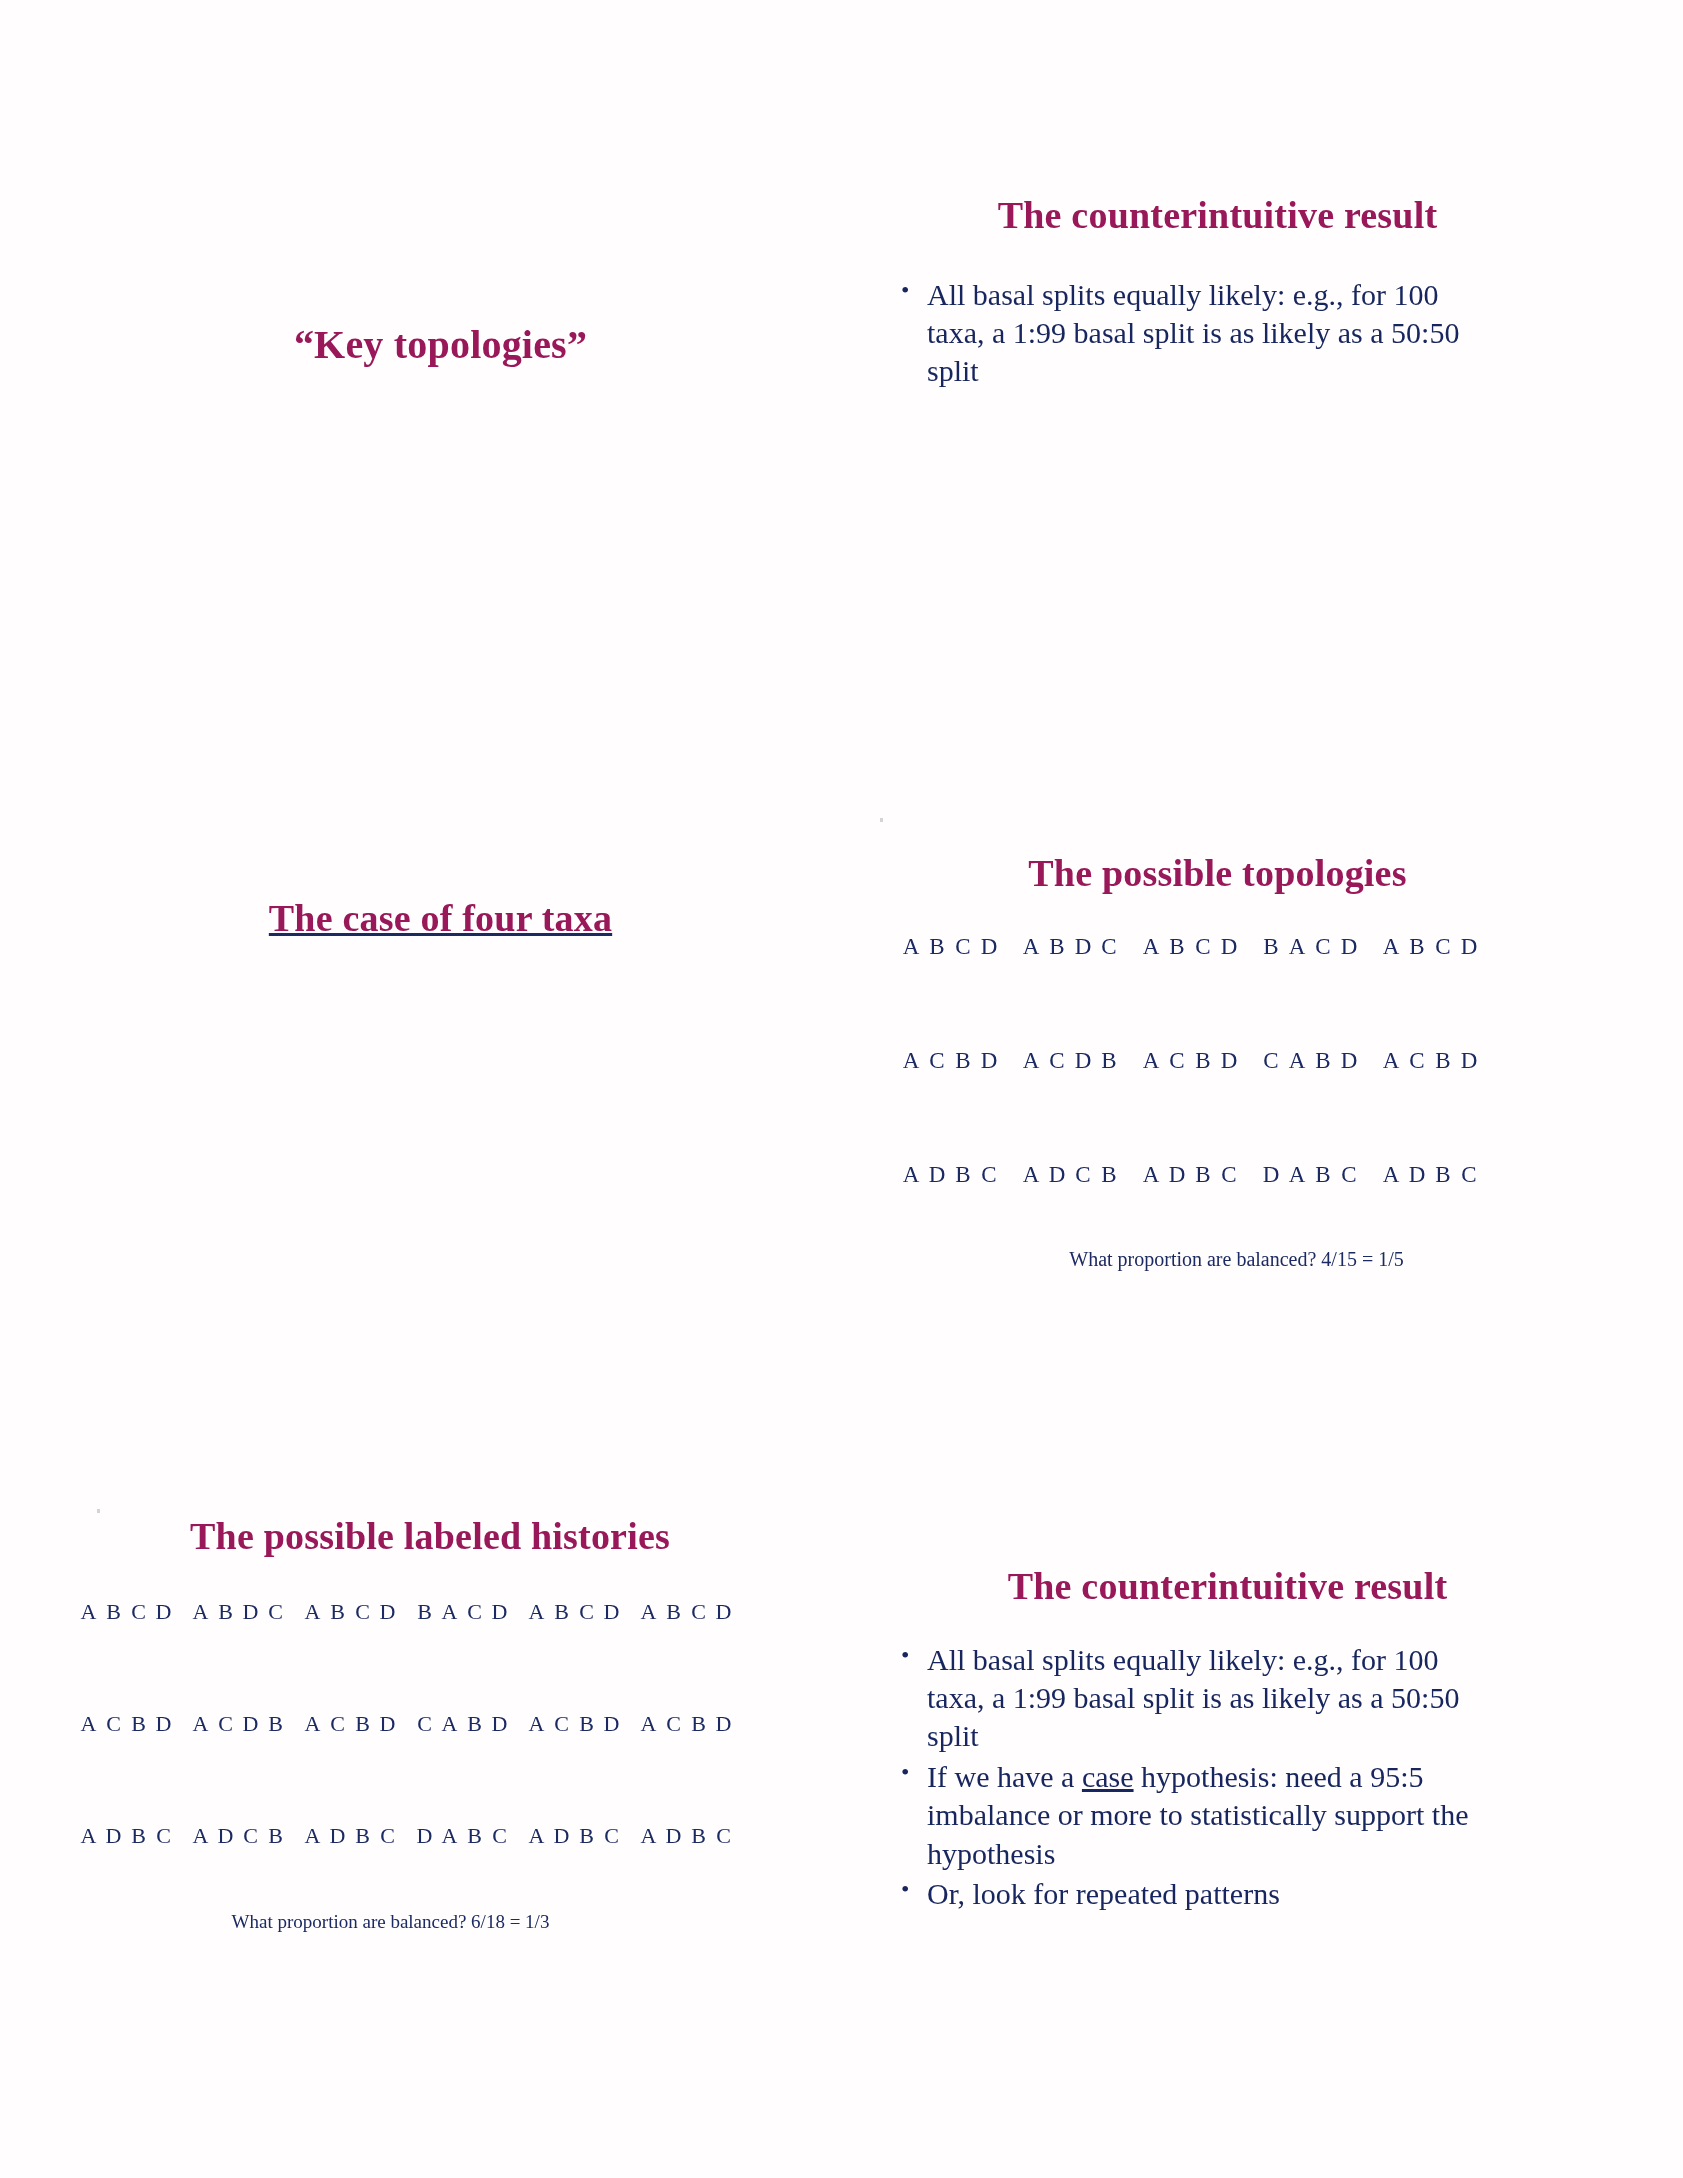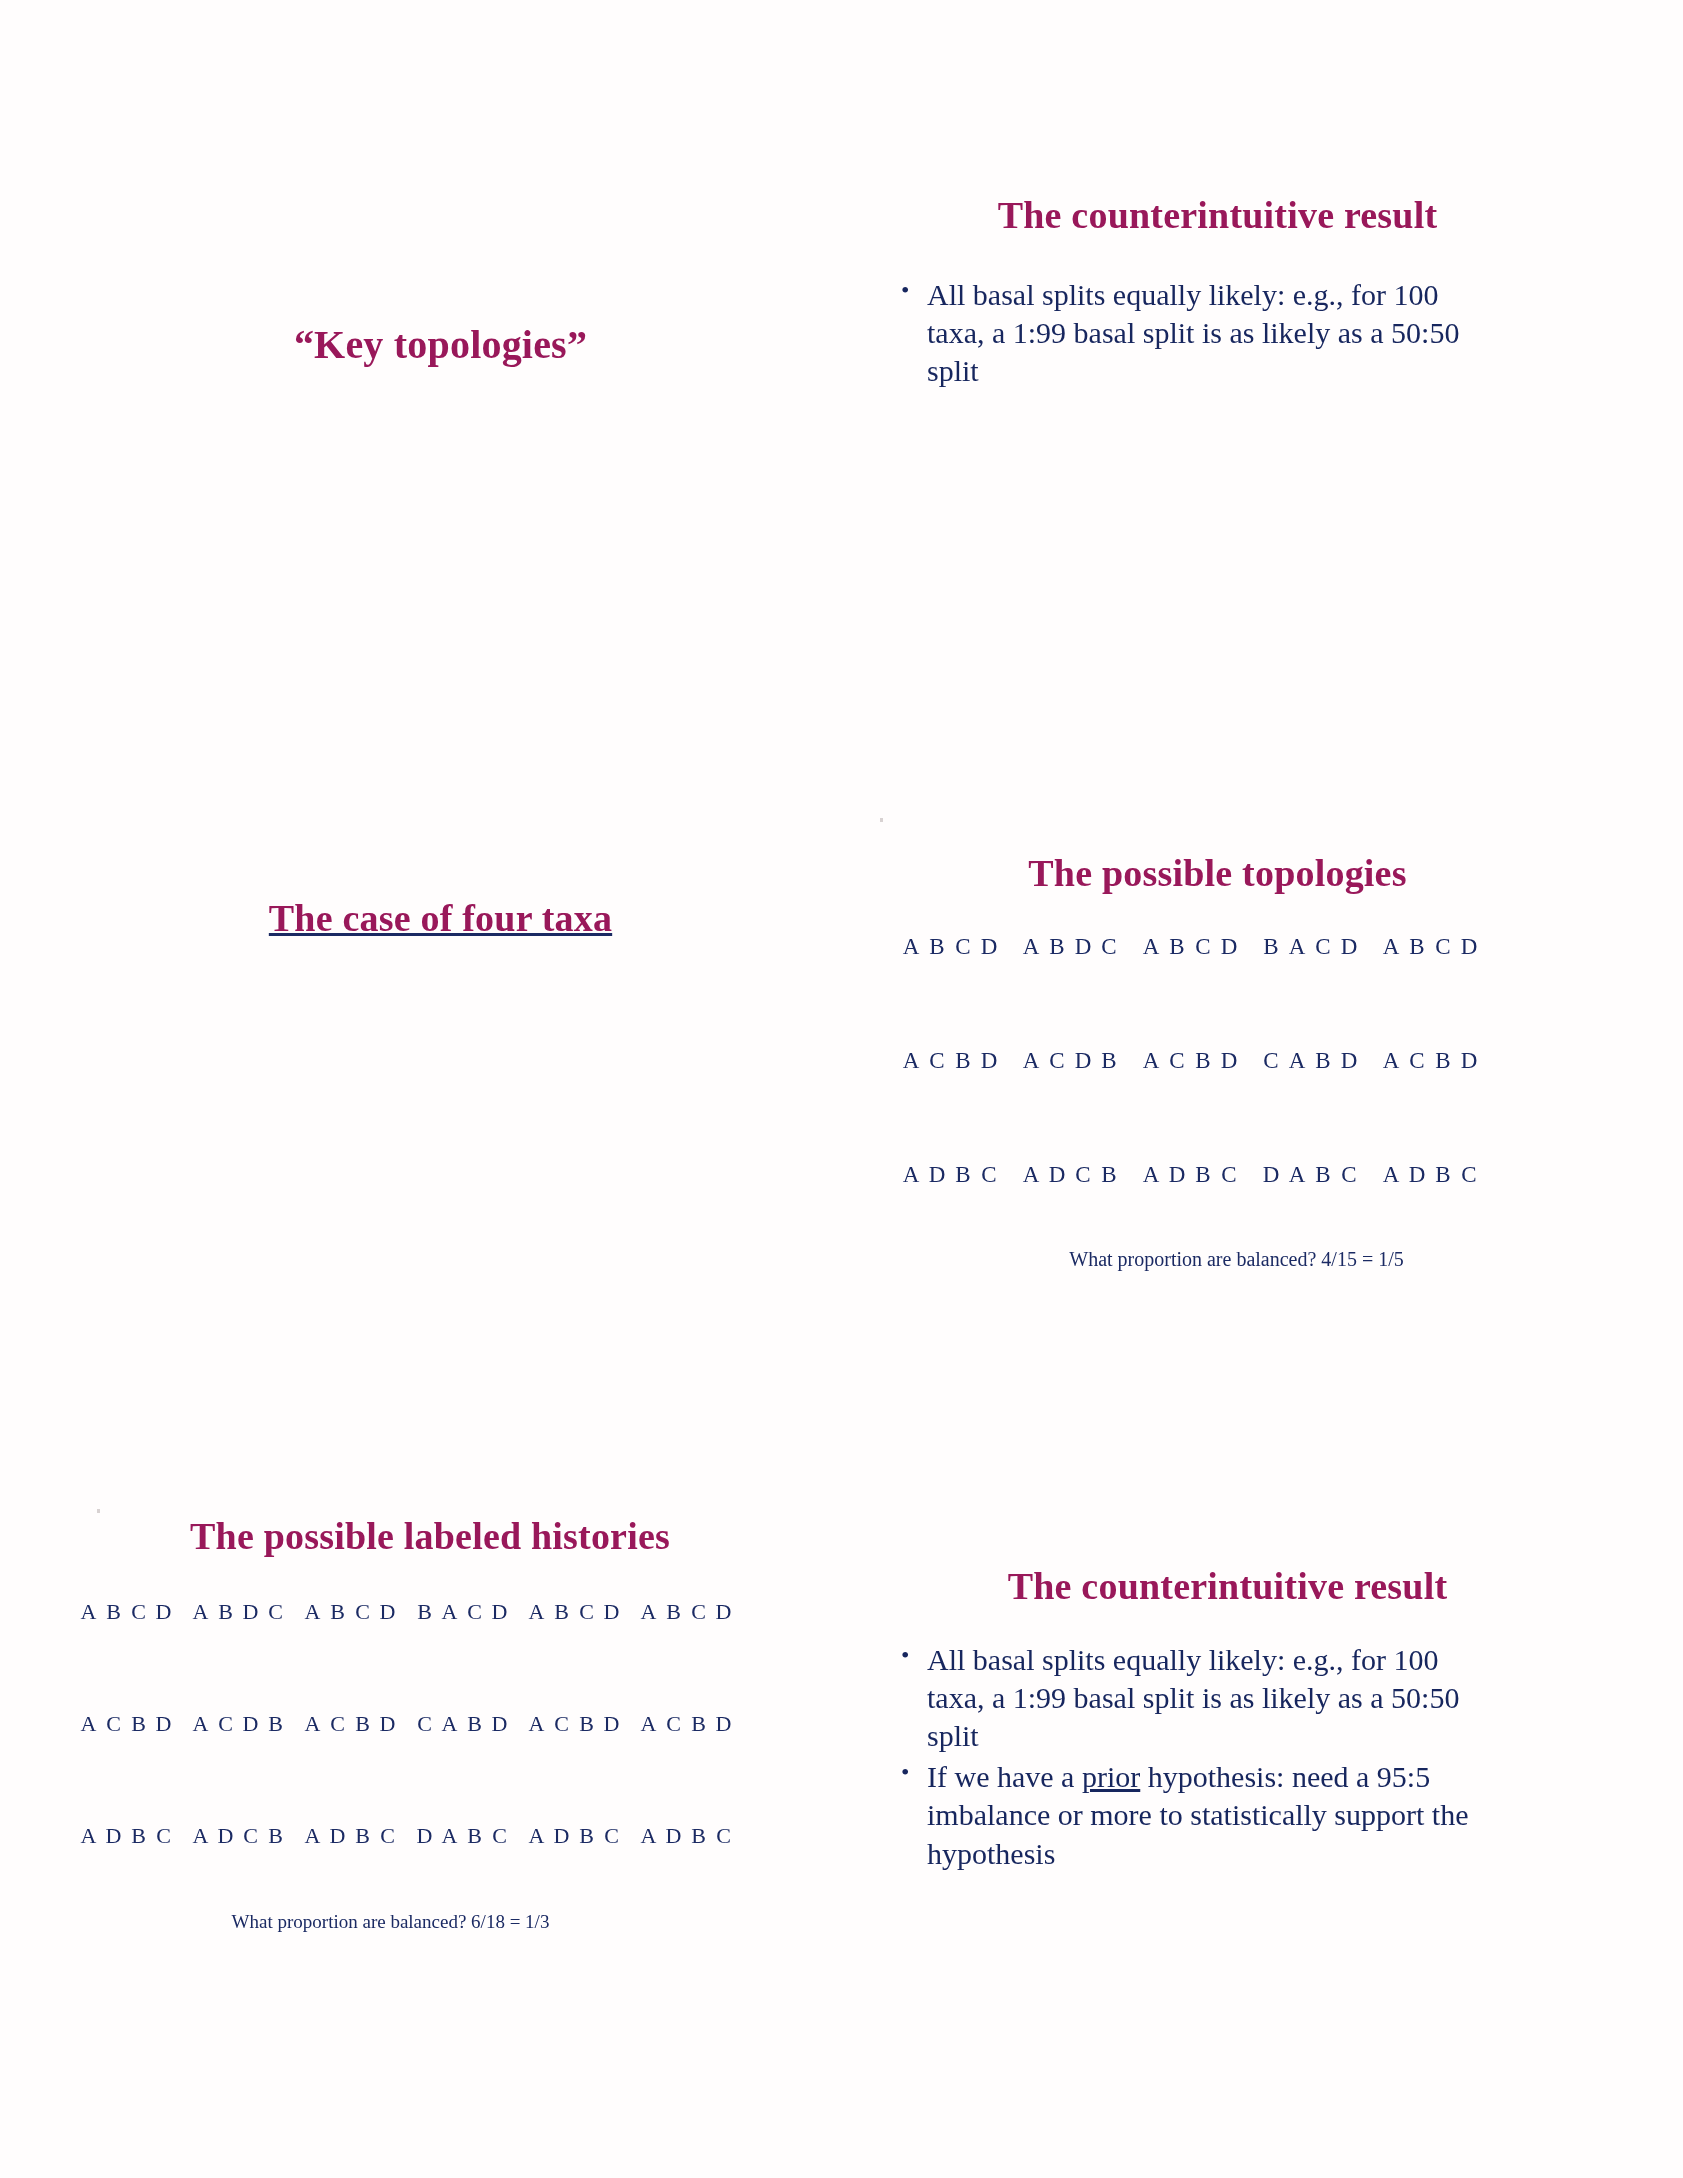--- a/index.html
+++ b/index.html
@@ -358,18 +358,19 @@
           </span>
         </div>
       </div>
     <div class="caption">What proportion are balanced?   6/18 = 1/3</div>
   </div>
 
   <div class="slide" id="slide-counter-2">
     <div class="slide-title title-lg">The counterintuitive result</div>
     <ul class="bullets" id="counter2-bullets">
         <li><span>All basal splits equally likely: e.g., for 100 taxa, a 1:99 basal split is as likely as a 50:50 split</span></li>
-        <li><span>If we have a </span><span class="underline-word">prior</span><span> hypothesis: need a 95:5 imbalance or more to statistically support the hypothesis</span></li>
+        <li><span>If we have a </span><span class="underline-word">case</span><span> hypothesis: need a 95:5 imbalance or more to statistically support the hypothesis</span></li>
+        <li><span>Or, look for repeated patterns</span></li>
       </ul>
   </div>
 
 </div>
 
 
 </body></html>

